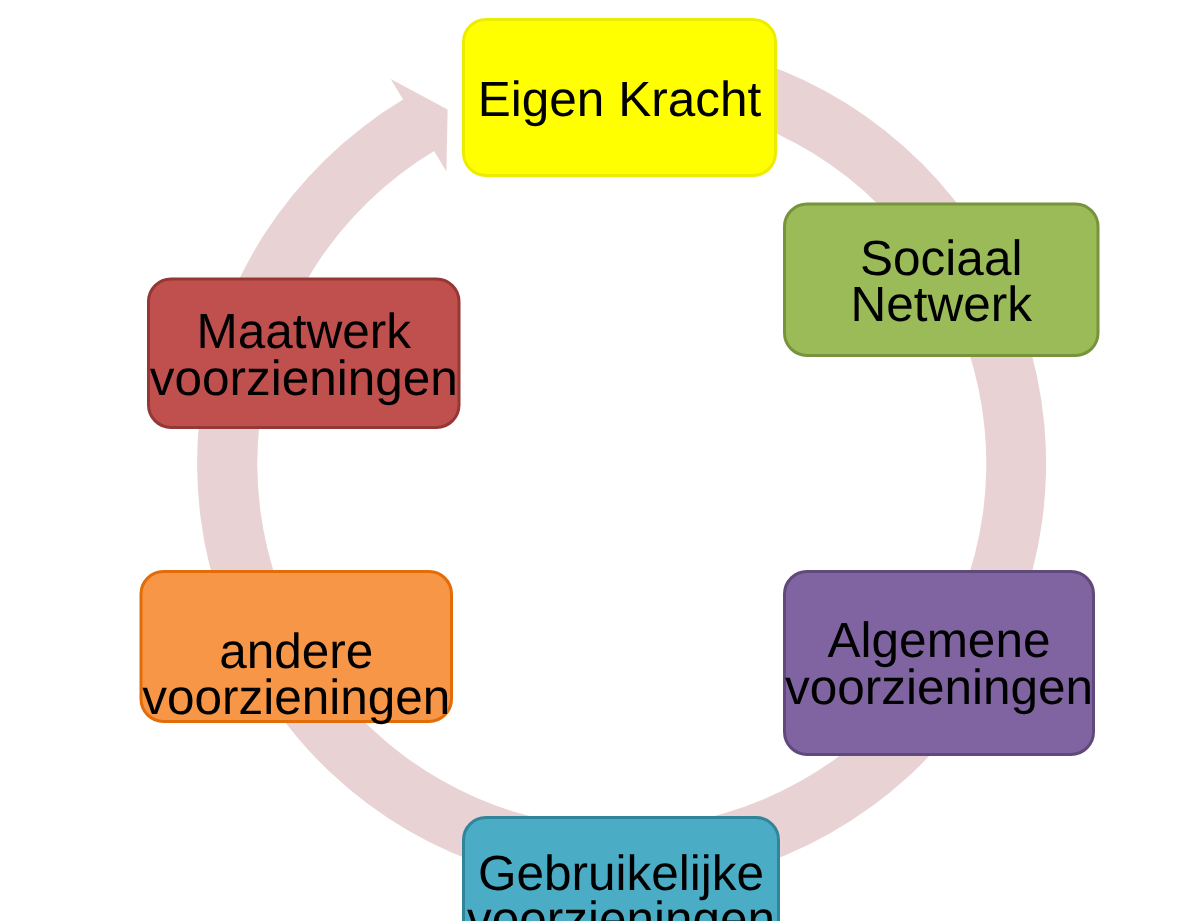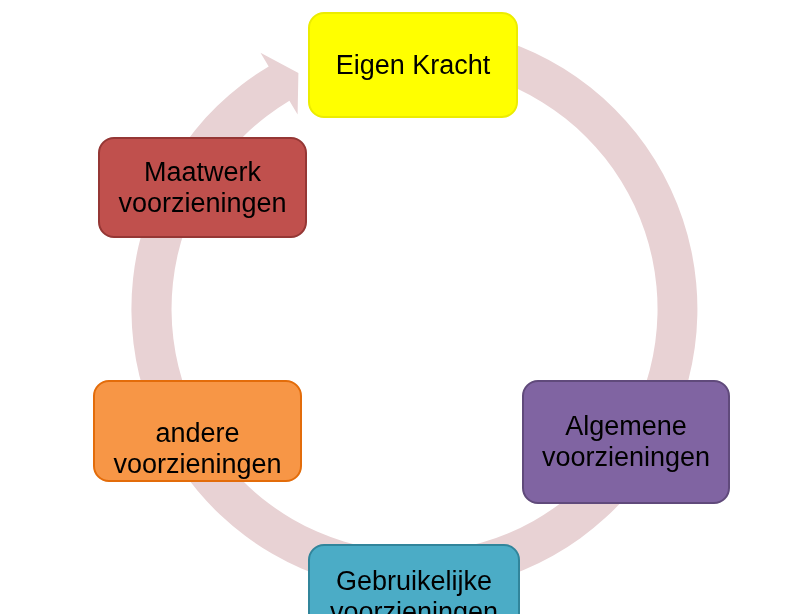--- a/index.html
+++ b/index.html
@@ -21,21 +21,21 @@
     box-sizing: border-box;
     border: 2.5px solid transparent;
     border-radius: 16px;
     display: flex;
     align-items: center;
     justify-content: center;
     text-align: center;
   }
   .node-label {
     white-space: pre-line;
-    font-size: 27px;
+    font-size: 33px;
     line-height: 31px;
     color: #000000;
     font-family: "Liberation Sans", sans-serif;
   }
   
   .pos-top          { left: 308px; top:  12px; width: 210px; height: 106px; }
   .pos-top-right    { left: 522px; top: 135px; width: 211px; height: 103px; }
   .pos-bottom-right { left: 522px; top: 380px; width: 208px; height: 124px; }
   .pos-bottom       { left: 308px; top: 516px; width: 212px; height: 105px; margin-top: 28px; }
   .pos-bottom-left  { left:  93px; top: 380px; width: 209px; height: 102px; }
@@ -54,34 +54,38 @@
              L 297.6 114.4
              L 289.4 100.7
              A 243 243 0 1 0 465.0 71.3
              Z" fill="#E8D2D4"></path>
   </svg>
 
   <div class="node pos-top" style="background-color: rgb(255, 255, 0); border-color: rgb(236, 236, 0);">
     <span class="node-label">Eigen Kracht</span>
   </div>
 
+  <div class="node pos-top-right" style="background-color: rgb(155, 187, 89); border-color: rgb(119, 147, 60);">
+    <span class="node-label">Sociaal
+Netwerk</span>
+  </div>
 
   <div class="node pos-bottom-right" style="background-color: rgb(128, 100, 162); border-color: rgb(96, 74, 123);">
     <span class="node-label">Algemene
 voorzieningen</span>
   </div>
 
   <div class="node pos-bottom" style="background-color: rgb(75, 172, 198); border-color: rgb(49, 133, 155);">
     <span class="node-label">Gebruikelijke
 voorzieningen</span>
   </div>
 
   <div class="node pos-bottom-left" style="background-color: rgb(247, 150, 70); border-color: rgb(227, 108, 10); align-items: flex-end;">
     <span class="node-label">andere
 voorzieningen</span>
   </div>
 
-  <div class="node pos-top-left" style="background-color: rgb(192, 80, 77); border-color: rgb(149, 55, 53);">
+  <div class="node pos-top-left" style="background-color: rgb(192, 80, 77); border-color: rgb(149, 55, 53); margin-top: 48px;">
     <span class="node-label">Maatwerk
 voorzieningen</span>
   </div>
 
 </div>
 
 </body></html>

